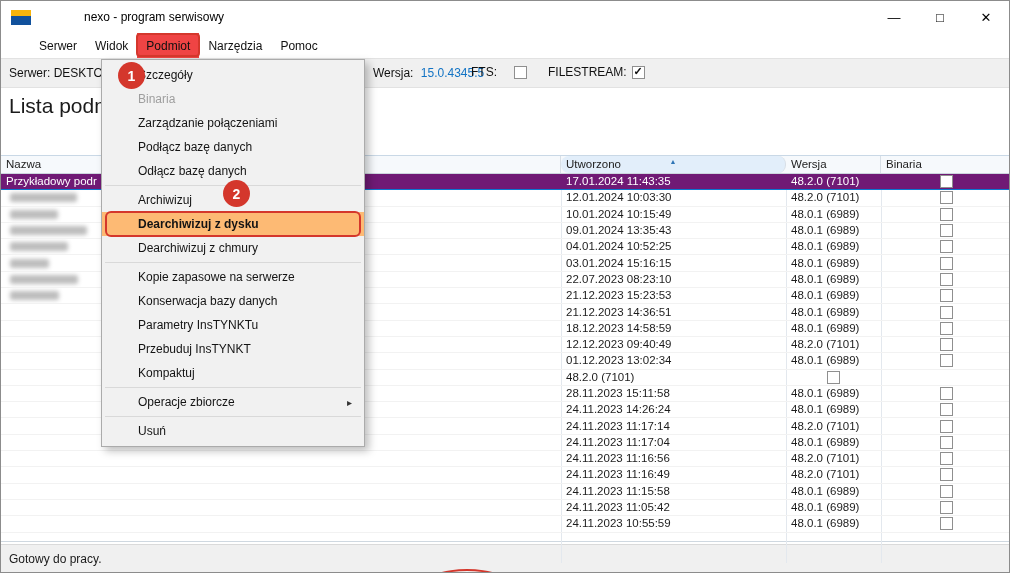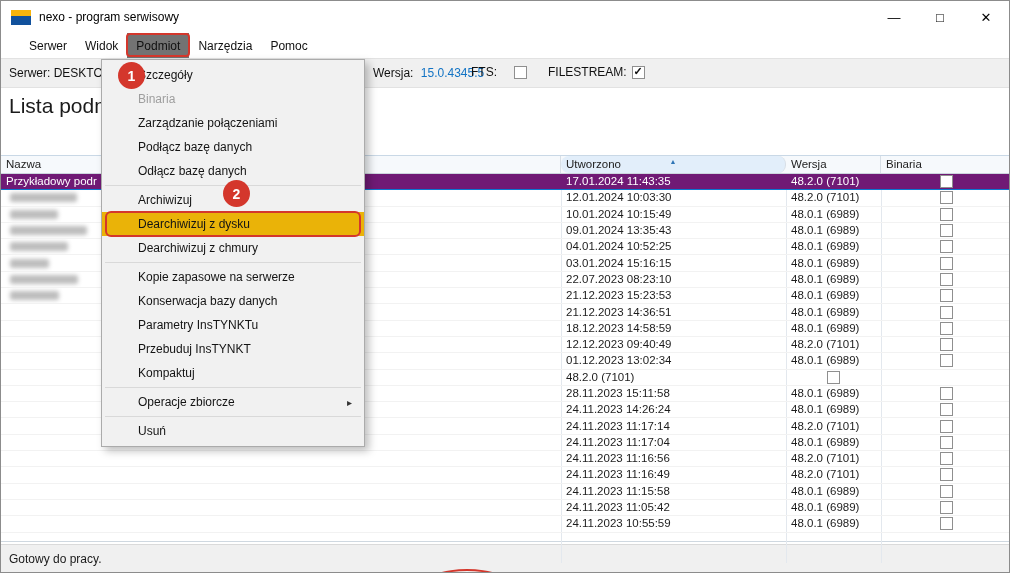--- a/index.html
+++ b/index.html
@@ -1,32 +1,32 @@
 <!DOCTYPE html>
 <html><head>
 <meta charset="utf-8">
 <style>
   html,body{margin:0;padding:0;background:#fff;}
   .window{position:relative;width:1010px;height:573px;background:#fff;overflow:hidden;
     border:1px solid #8c8c8c;box-sizing:border-box;
     font-family:"Liberation Sans",sans-serif;-webkit-font-smoothing:antialiased;}
 
   
-  .titlebar{position:absolute;left:0;top:0;right:0;height:32px;background:#fff;display:flex;align-items:center;}
+  .titlebar{position:absolute;left:0;top:0;right:0;height:32px;background:#fff;display:flex;align-items:center;gap:45px;}
   .applogo{margin-left:10px;width:20px;height:15px;display:flex;flex-direction:column;flex:0 0 auto;}
   .lg-top{height:6px;background:#f6b40d;}
   .lg-bot{flex:1;background:#11519c;}
   .title{margin-left:8px;font-size:12px;color:#000;}
   .wbtns{position:absolute;right:0;top:0;height:32px;display:flex;}
   .wbtn{width:46px;height:100%;display:flex;align-items:center;justify-content:center;font-size:13px;color:#000;cursor:pointer;}
 
   
-  .menubar{position:absolute;left:8px;top:32px;right:0;height:25px;background:#fff;display:flex;align-items:stretch;padding-left:11px;font-size:12px;}
+  .menubar{position:absolute;left:18px;top:32px;right:0;height:25px;background:#fff;display:flex;align-items:stretch;padding-left:11px;font-size:12px;}
   .mb-item{display:flex;align-items:center;padding:0 9px;color:#111;cursor:default;}
-  .mb-item.annotated{position:relative;background:#737373;}
+  .mb-item.annotated{position:relative;background:#ef4444;}
   .mb-item.annotated::after{content:'';position:absolute;inset:0 -1px 1px -1px;border:2px solid #d4372c;border-radius:4px;pointer-events:none;z-index:61;}
 
   
   .toolbar{position:absolute;left:0;top:57px;right:0;height:30px;background:#f0f0f0;border-top:1px solid #e2e2e2;border-bottom:1px solid #e2e2e2;font-size:12px;color:#111;box-sizing:border-box;}
   .tb-server{position:absolute;left:8px;top:7px;white-space:nowrap;}
   .tb-version{position:absolute;left:372px;top:7px;white-space:nowrap;}
   .ver-val{color:#1273c4;margin-left:4px;}
   .tb-fts{position:absolute;left:470px;top:6px;display:flex;align-items:center;gap:17px;}
   .tb-fs{position:absolute;left:547px;top:6px;display:flex;align-items:center;gap:5px;}
   .cb{width:13px;height:13px;background:#fff;border:1px solid #8f8f8f;display:inline-flex;align-items:center;justify-content:center;box-sizing:border-box;flex:0 0 auto;}
@@ -51,21 +51,21 @@
   .redact{height:9px;background:#bdbdbd;border-radius:2px;filter:blur(2px);margin-left:4px;}
 
   
   .status-line{position:absolute;left:0;right:0;top:540px;border-top:1px solid #cfd8e0;}
   .statusbar{position:absolute;left:0;right:0;top:543px;bottom:0;background:#f0f0f0;border-top:1px solid #dadada;font-size:12px;color:#1a1a1a;display:flex;align-items:center;padding-left:8px;box-sizing:border-box;}
 
   
   .dropdown{position:absolute;left:100px;top:58px;width:264px;background:#f1f1f1;border:1px solid #ababab;box-shadow:4px 4px 8px rgba(0,0,0,0.25);z-index:50;padding:3px 0;box-sizing:border-box;}
   .menu-item{height:24px;display:flex;align-items:center;padding:0 12px 0 36px;font-size:12px;color:#141414;position:relative;cursor:default;white-space:nowrap;}
   .menu-item.disabled{color:#9e9e9e;}
-  .menu-item.highlighted{background:#eab308;}
+  .menu-item.highlighted{background:#fdba74;font-weight:bold;}
   .menu-item.highlighted::after{content:'';position:absolute;left:3px;right:3px;top:-1px;bottom:-1px;border:2px solid #d4372c;border-radius:6px;pointer-events:none;}
   .mi-arrow{margin-left:auto;font-size:10px;color:#333;}
   .menu-sep{height:5px;position:relative;}
   .menu-sep::after{content:'';position:absolute;left:3px;right:3px;top:2px;border-top:1px solid #d9d9d9;}
 
   
   .badge{position:absolute;width:27px;height:27px;border-radius:50%;background:#d4372c;color:#fff;font-size:14px;font-weight:700;display:flex;align-items:center;justify-content:center;z-index:60;}
   .badge-1{left:117px;top:61px;}
   .badge-2{left:222px;top:179px;}
   .bottom-arc{position:absolute;left:424px;top:568px;width:80px;height:26px;border:2px solid #d4372c;border-radius:50%;background:transparent;z-index:60;}

